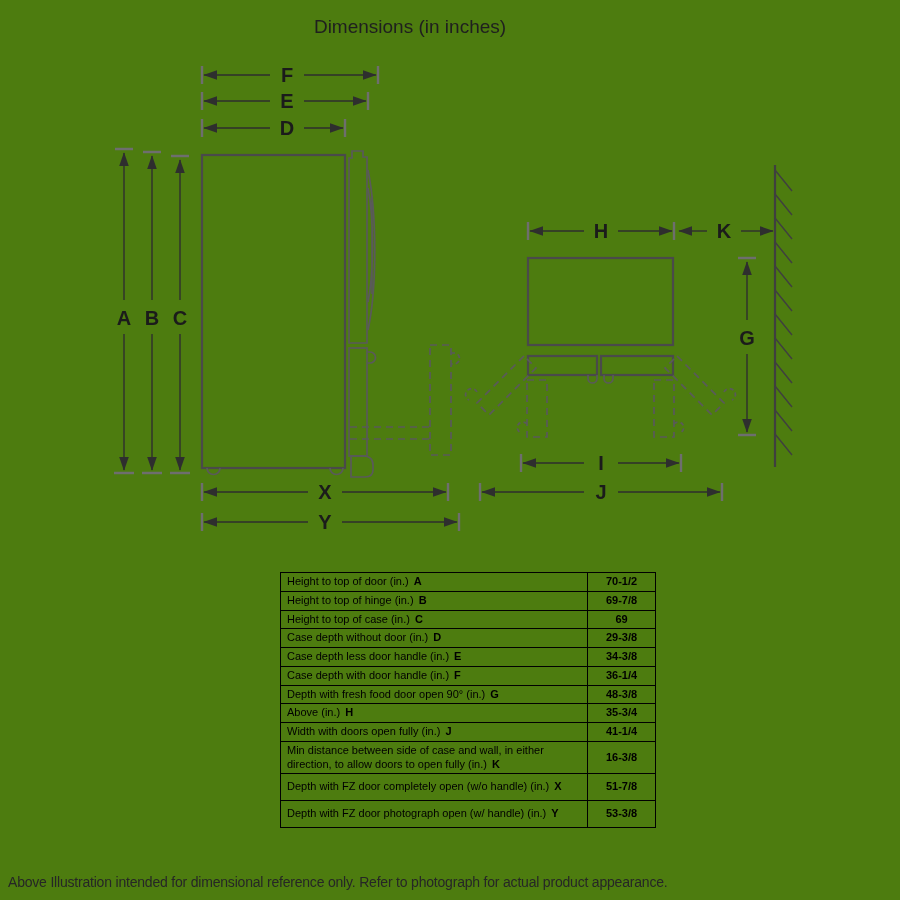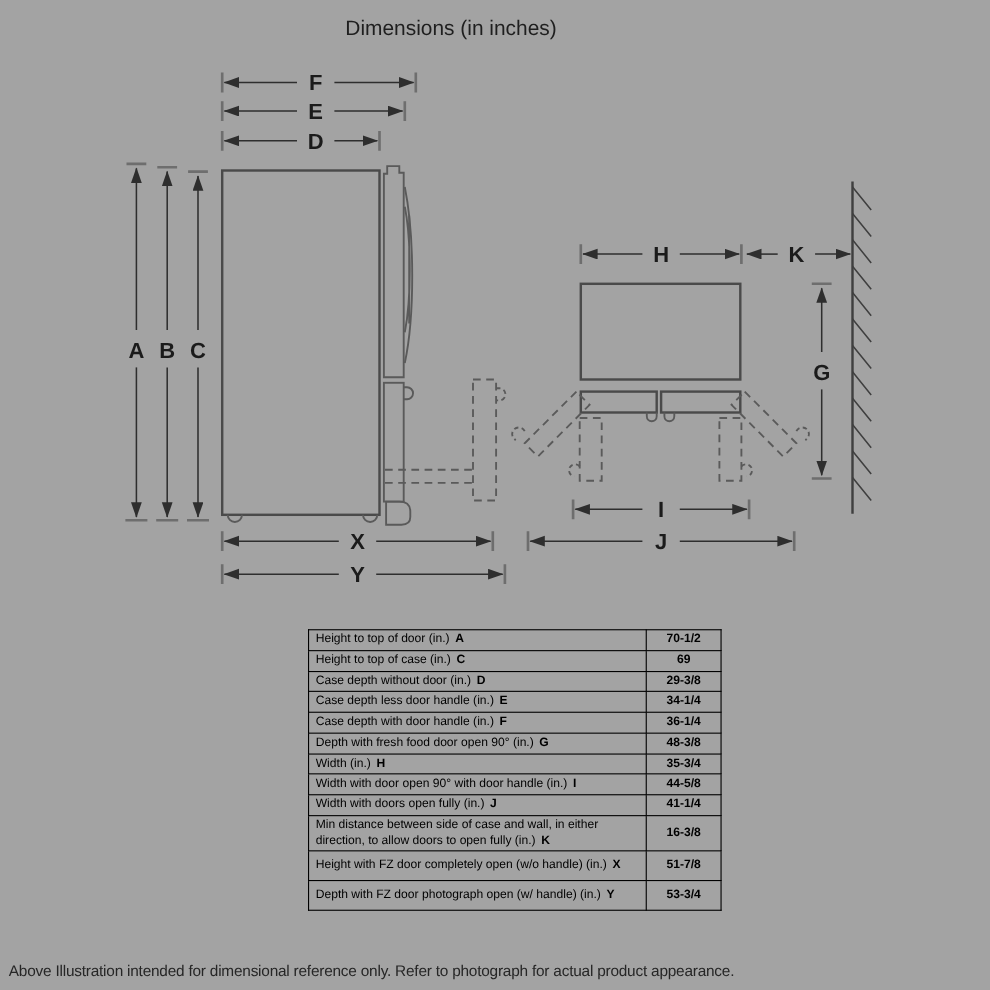--- a/index.html
+++ b/index.html
@@ -1,16 +1,16 @@
 <!DOCTYPE html>
 <html><head>
 <meta charset="utf-8">
 <style>
   html,body{margin:0;padding:0;background:#fff;}
-  .page{position:relative;width:900px;height:900px;background:#a3a3a3;overflow:hidden;
+  .page{position:relative;width:900px;height:900px;background:#4d7c0f;overflow:hidden;
         font-family:"Liberation Sans",sans-serif;}
   .diagram-title{position:absolute;top:16px;left:0;width:820px;text-align:center;
         font-size:19px;color:#1f1f1f;}
   svg{position:absolute;top:0;left:0;}
   .shape{stroke:#5a5a5a;fill:none;stroke-width:1.7;}
   .shape-heavy{stroke:#4a4a4a;fill:none;stroke-width:2.2;}
   .dash{stroke-dasharray:7 5;}
   .dash2{stroke-dasharray:4 3;}
   .dim{stroke:#2e2e2e;stroke-width:1.4;fill:none;}
   .tick{stroke:#6e6e6e;stroke-width:2.4;fill:none;}
@@ -157,61 +157,61 @@
     </g>
   </svg>
 
   <table class="spec-table">
     <tbody>
       <tr>
         <td class="lbl"><span>Height to top of door (in.)</span> <b class="dimletter">A</b></td>
         <td class="val">70-1/2</td>
       </tr>
       <tr>
+        <td class="lbl"><span>Height to top of hinge (in.)</span> <b class="dimletter">B</b></td>
+        <td class="val">69-7/8</td>
+      </tr>
+      <tr>
         <td class="lbl"><span>Height to top of case (in.)</span> <b class="dimletter">C</b></td>
         <td class="val">69</td>
       </tr>
       <tr>
         <td class="lbl"><span>Case depth without door (in.)</span> <b class="dimletter">D</b></td>
         <td class="val">29-3/8</td>
       </tr>
       <tr>
         <td class="lbl"><span>Case depth less door handle (in.)</span> <b class="dimletter">E</b></td>
-        <td class="val">34-1/4</td>
+        <td class="val">34-3/8</td>
       </tr>
       <tr>
         <td class="lbl"><span>Case depth with door handle (in.)</span> <b class="dimletter">F</b></td>
         <td class="val">36-1/4</td>
       </tr>
       <tr>
         <td class="lbl"><span>Depth with fresh food door open 90° (in.)</span> <b class="dimletter">G</b></td>
         <td class="val">48-3/8</td>
       </tr>
       <tr>
-        <td class="lbl"><span>Width (in.)</span> <b class="dimletter">H</b></td>
+        <td class="lbl"><span>Above (in.)</span> <b class="dimletter">H</b></td>
         <td class="val">35-3/4</td>
-      </tr>
-      <tr>
-        <td class="lbl"><span>Width with door open 90° with door handle (in.)</span> <b class="dimletter">I</b></td>
-        <td class="val">44-5/8</td>
       </tr>
       <tr>
         <td class="lbl"><span>Width with doors open fully (in.)</span> <b class="dimletter">J</b></td>
         <td class="val">41-1/4</td>
       </tr>
       <tr>
         <td class="lbl"><span>Min distance between side of case and wall, in either direction, to allow doors to open fully (in.)</span> <b class="dimletter">K</b></td>
         <td class="val">16-3/8</td>
       </tr>
       <tr class="tall">
-        <td class="lbl"><span>Height with FZ door completely open (w/o handle) (in.)</span> <b class="dimletter">X</b></td>
+        <td class="lbl"><span>Depth with FZ door completely open (w/o handle) (in.)</span> <b class="dimletter">X</b></td>
         <td class="val">51-7/8</td>
       </tr>
       <tr class="tall">
         <td class="lbl"><span>Depth with FZ door photograph open (w/ handle) (in.)</span> <b class="dimletter">Y</b></td>
-        <td class="val">53-3/4</td>
+        <td class="val">53-3/8</td>
       </tr>
     </tbody>
   </table>
 
   <div class="footer-note">Above Illustration intended for dimensional reference only. Refer to photograph for actual product appearance.</div>
 
 </div>
 
 </body></html>

